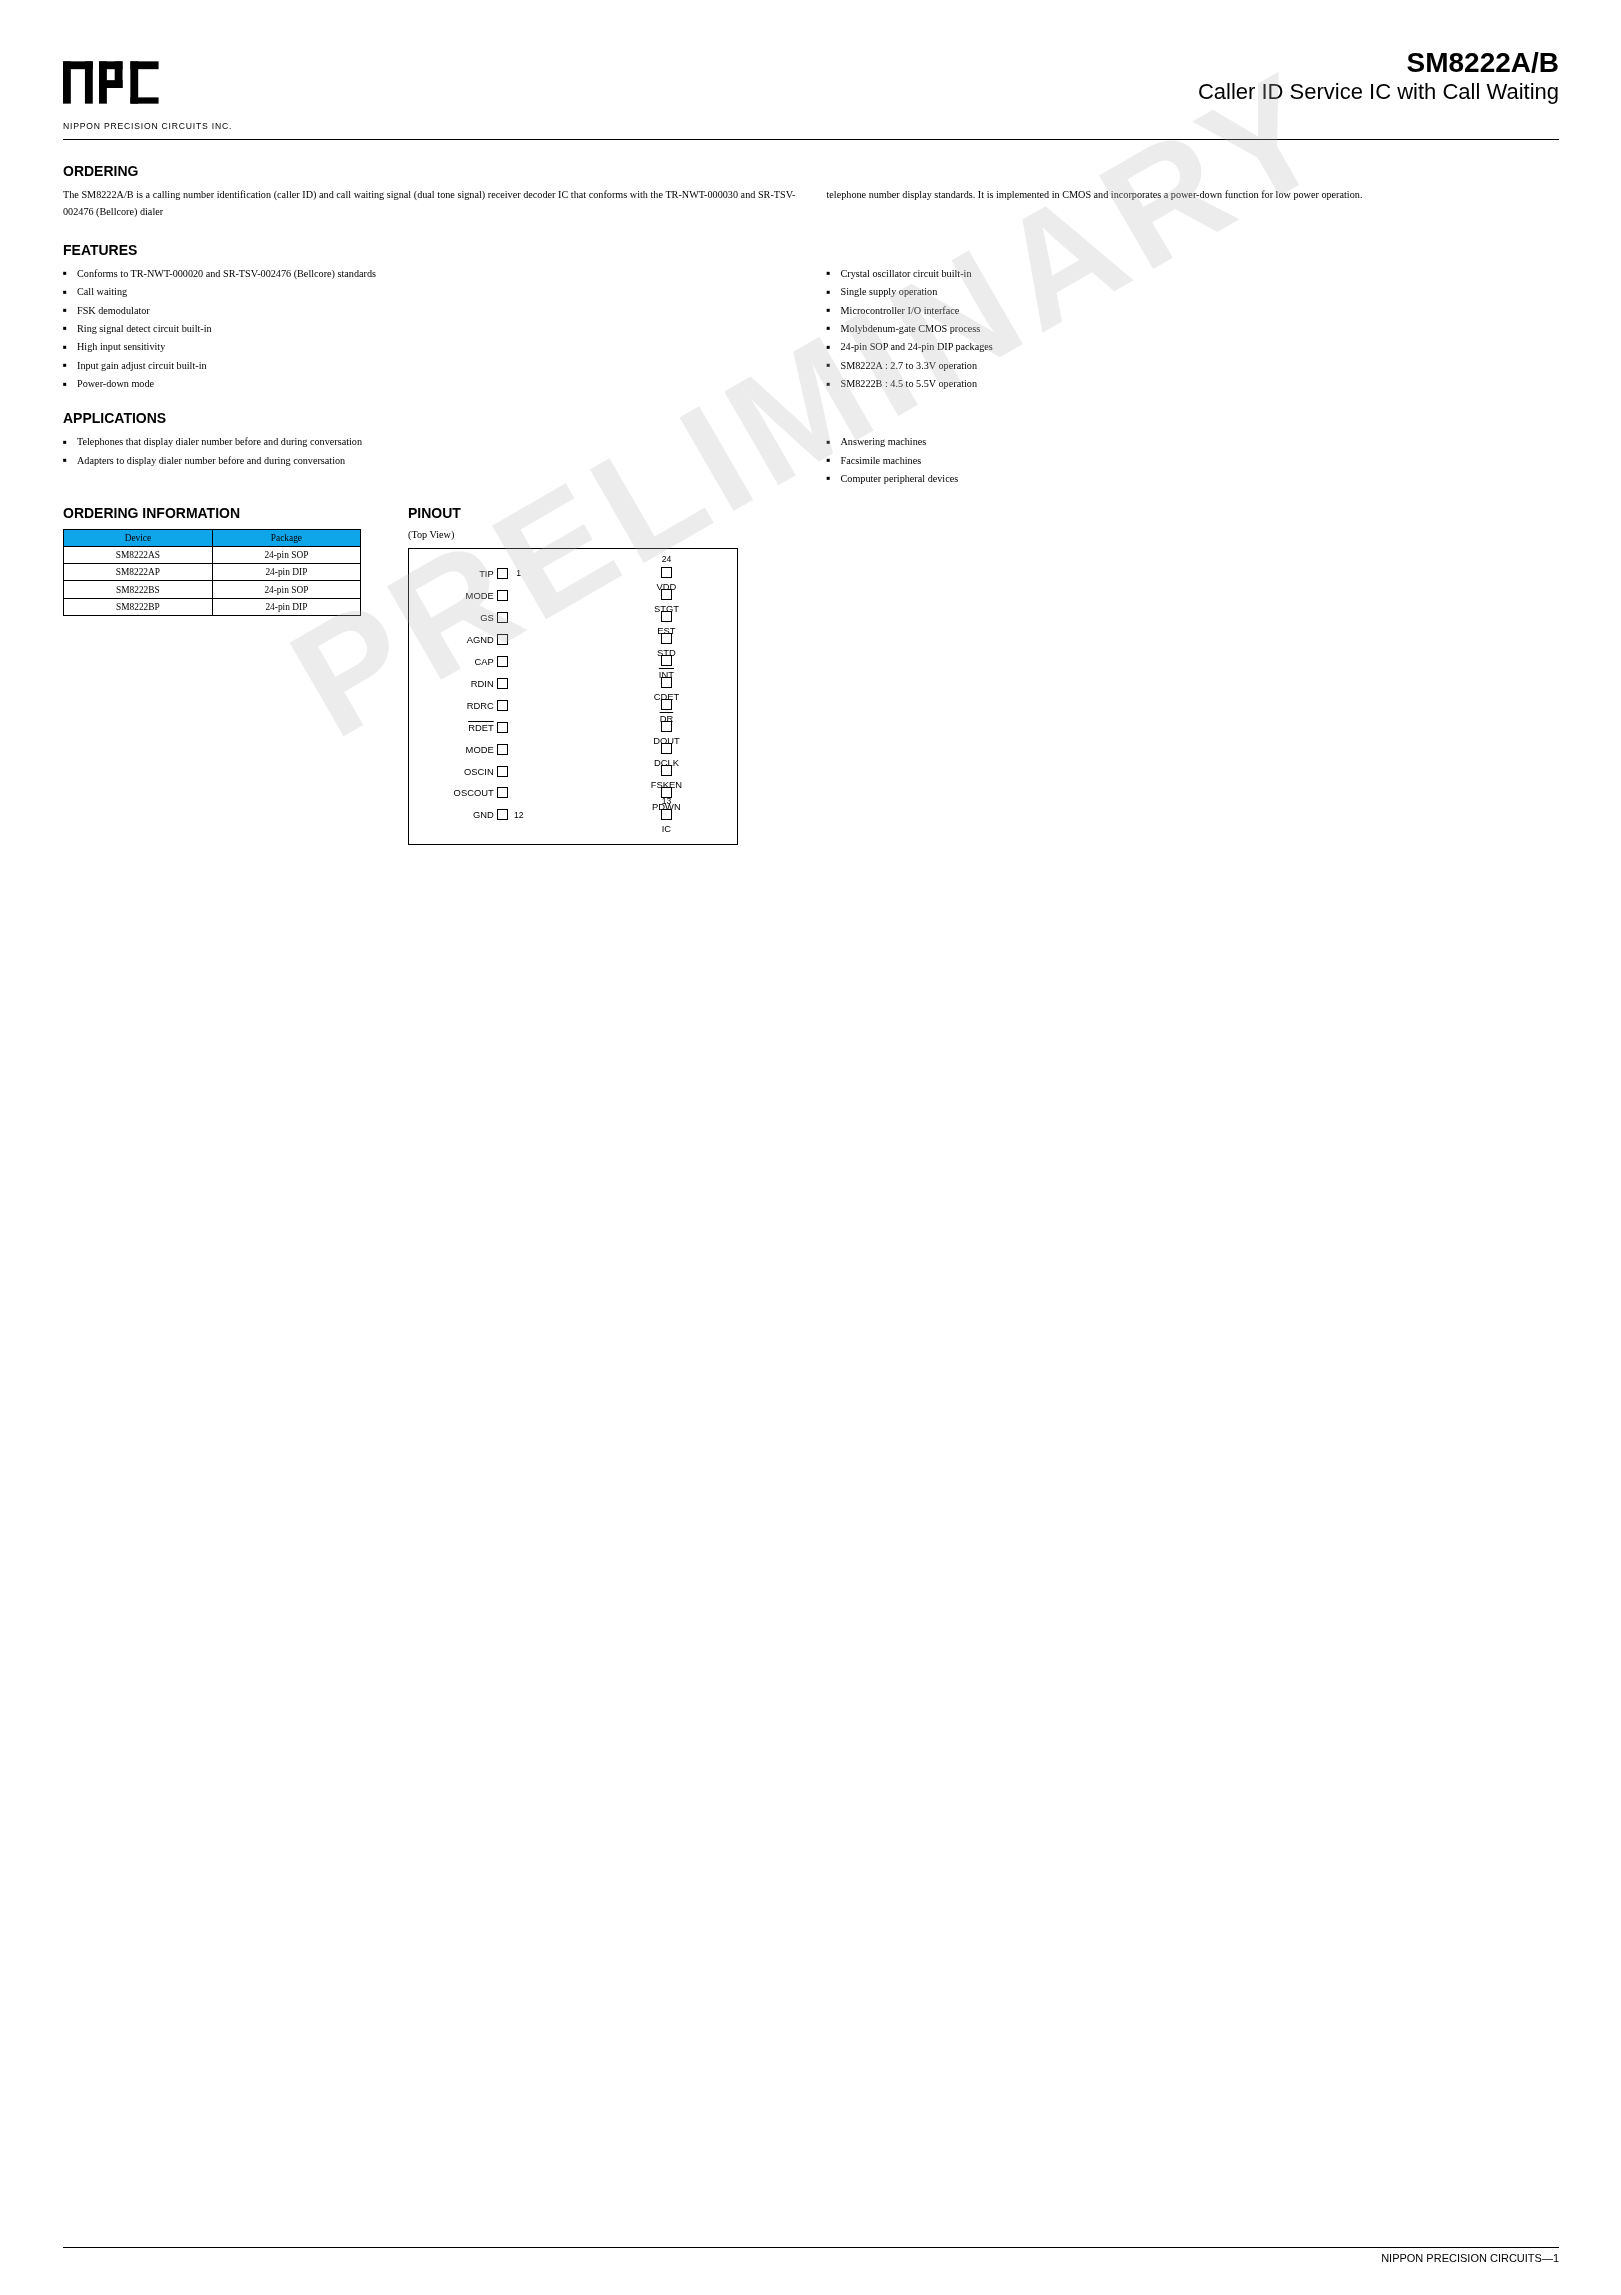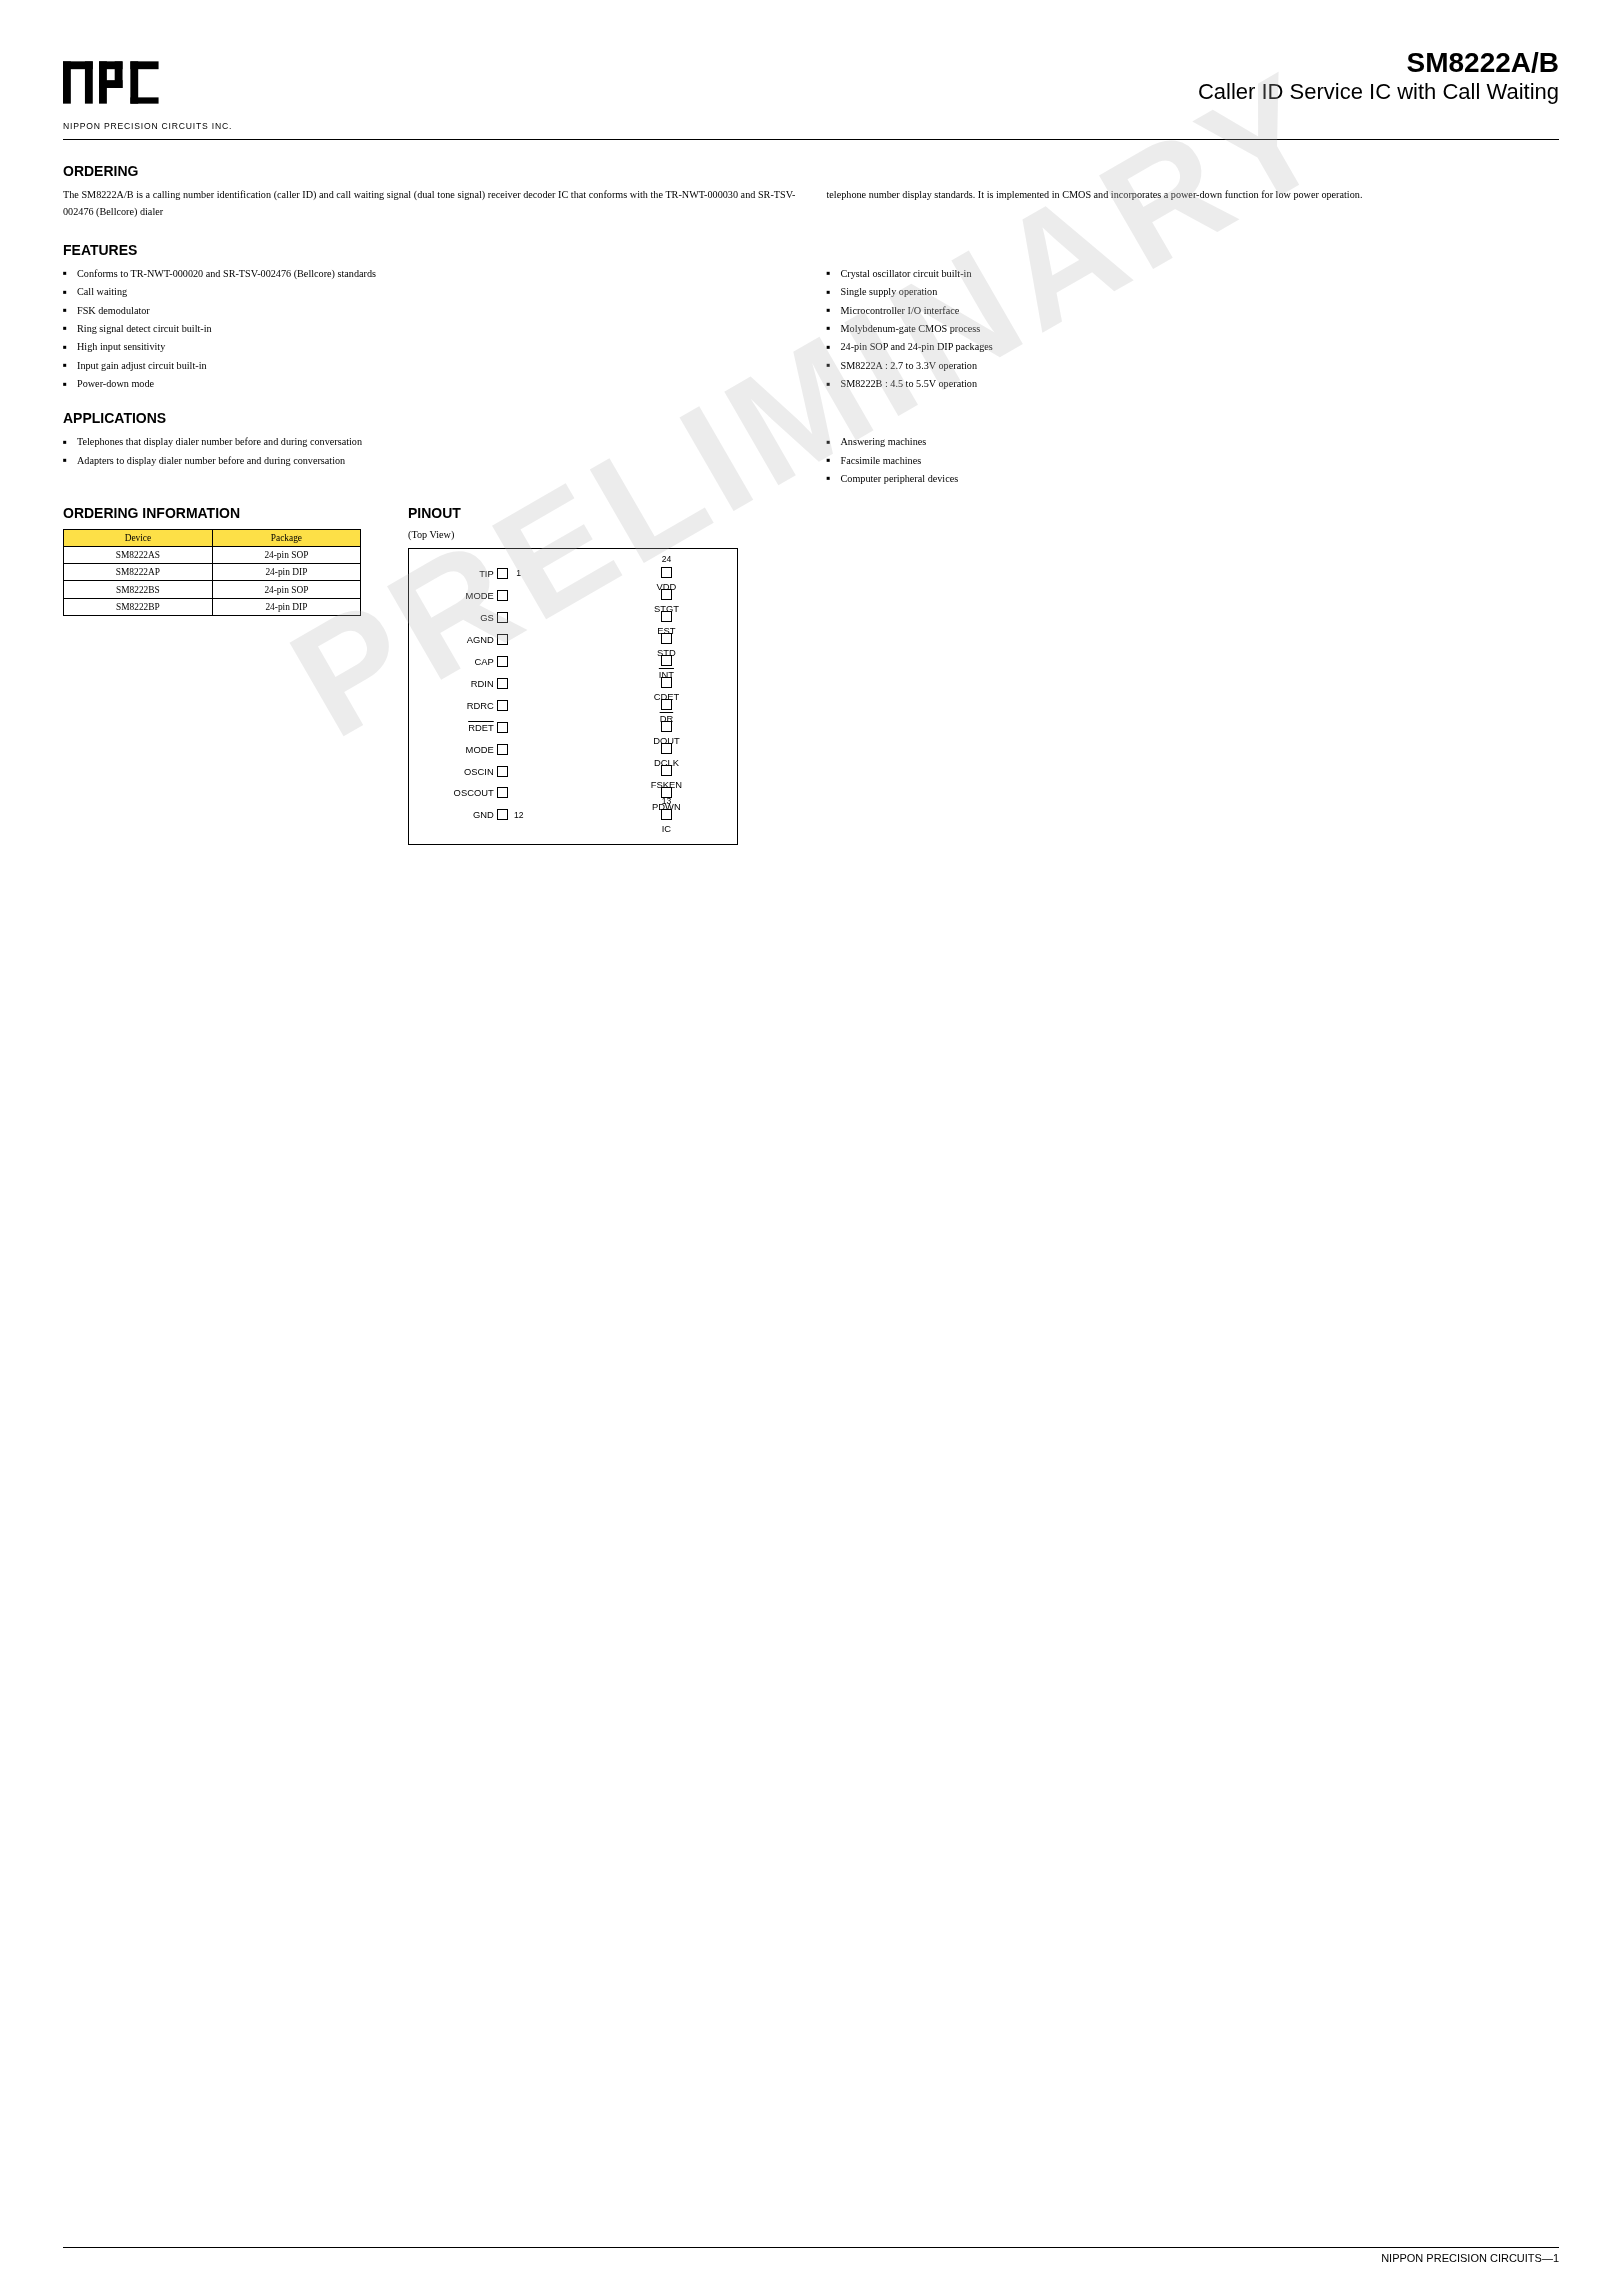--- a/index.html
+++ b/index.html
@@ -97,21 +97,21 @@
       width: 100%;
       border-collapse: collapse;
       margin-top: 6.3px;
       font-size: 9.4px;
     }
     .ordering-table th {
       border: 0.8px solid #000;
       padding: 3.1px 9.4px;
       text-align: center;
       font-weight: normal;
-      background: #fde047;
+      background: #0ea5e9;
     }
     .ordering-table td {
       border: 0.8px solid #000;
       padding: 3.1px 9.4px;
       text-align: center;
     }
 
     
     .pinout-diagram {
       border: 0.8px solid #000;

